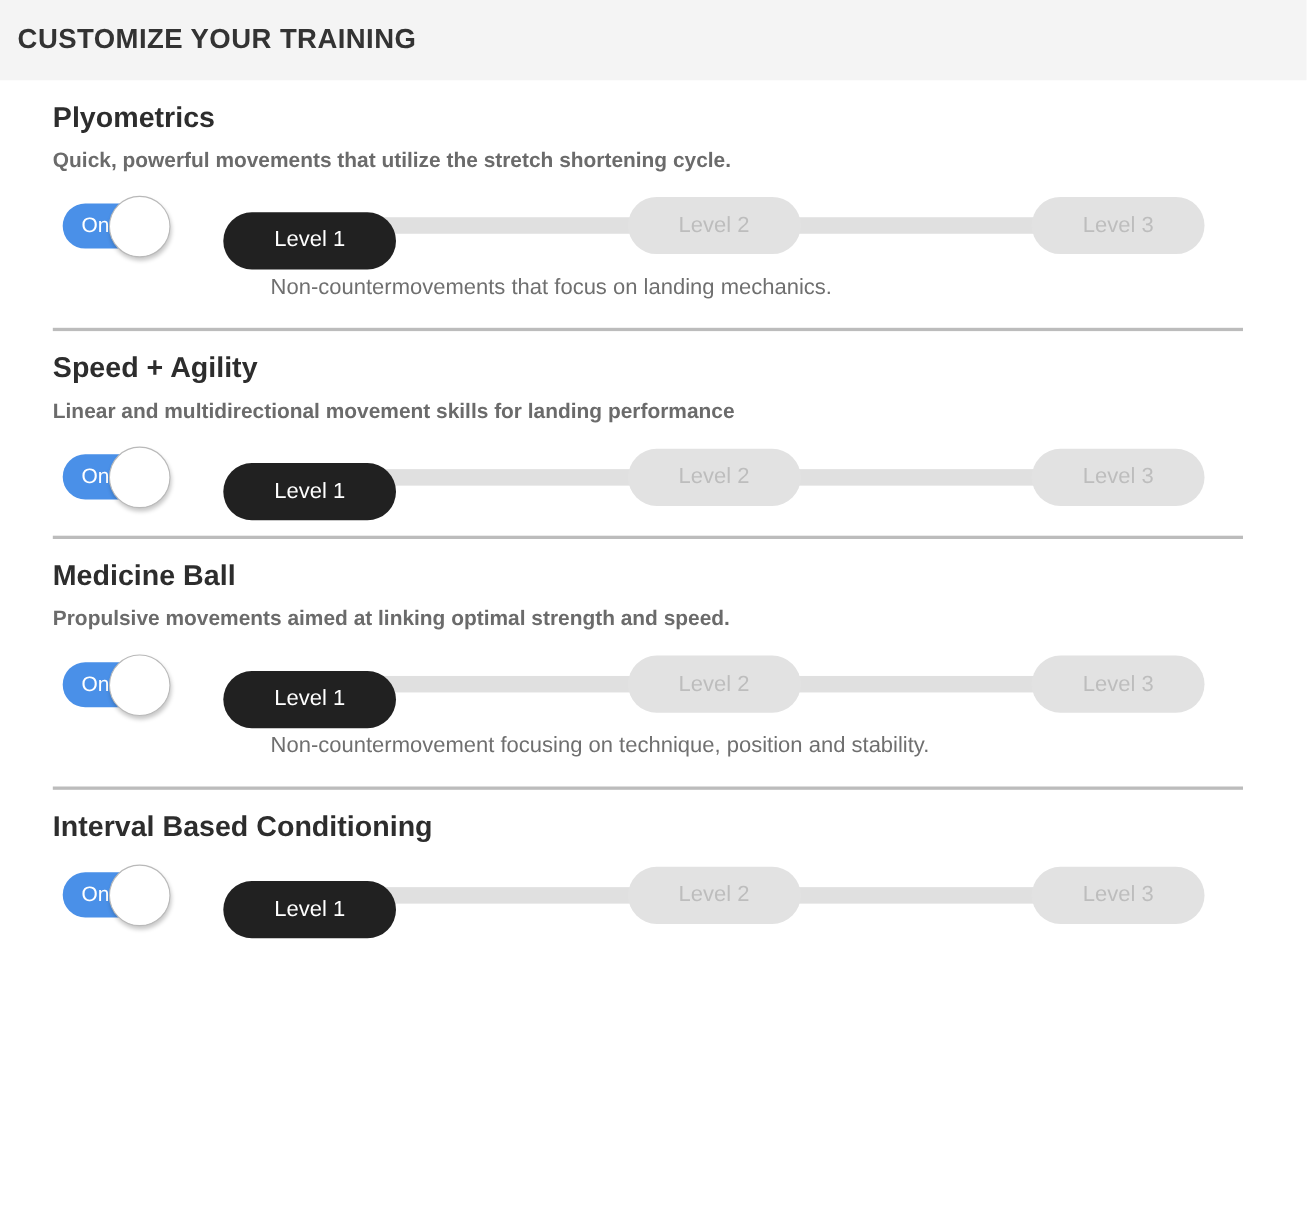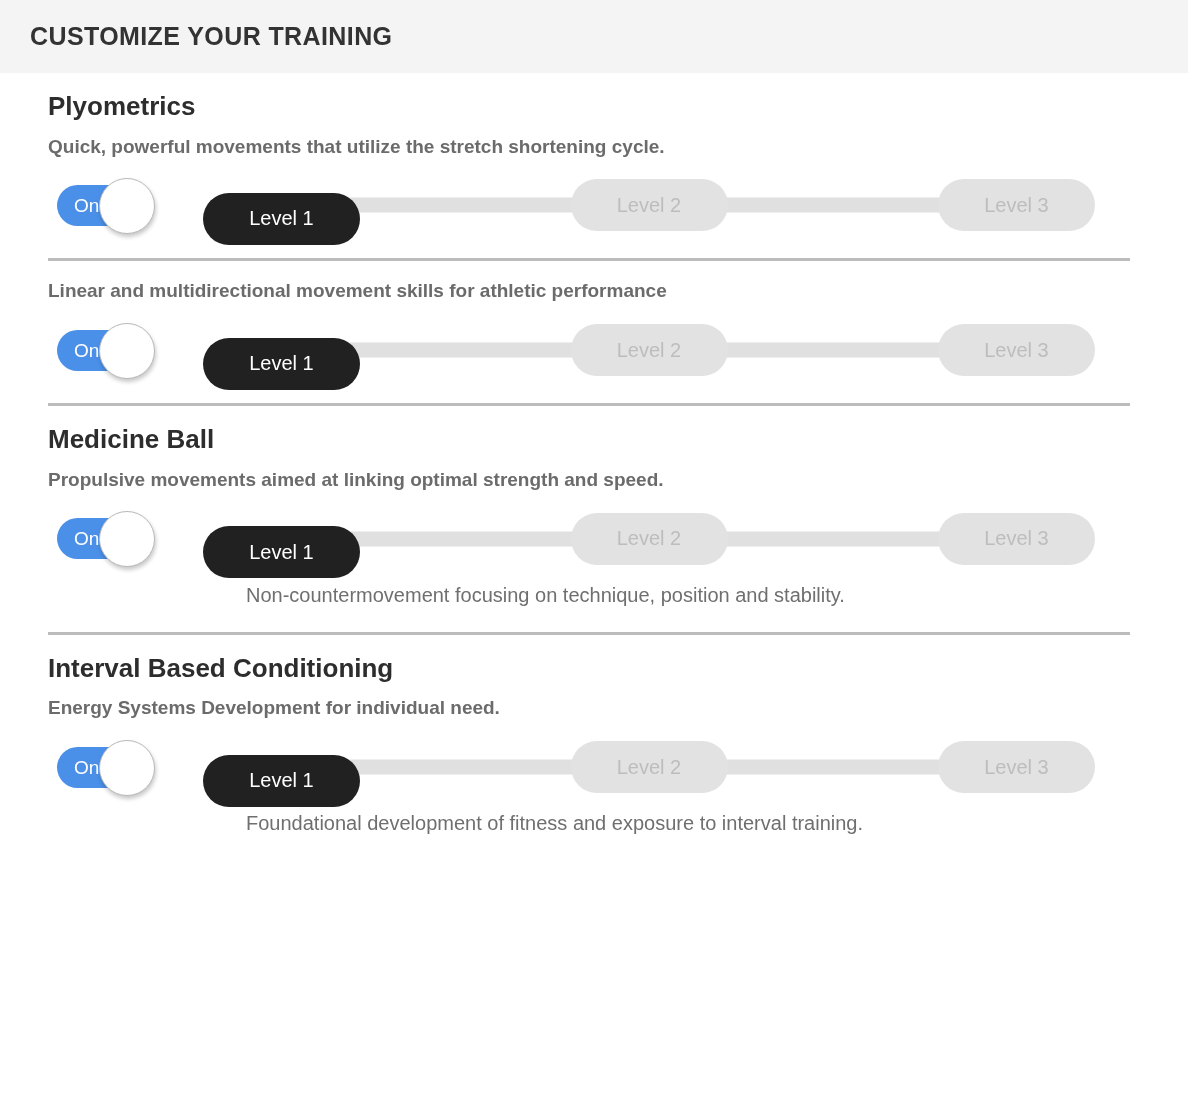--- a/index.html
+++ b/index.html
@@ -12,21 +12,21 @@
   }
 
   .page { width: 1188px; height: 1100px; position: relative; overflow: hidden; background:#fff; }
 
   
   .header {
     height: 73px;
     background: #f4f4f4;
     display: flex;
     align-items: center;
-    padding-left: 30px;
+    padding-left: 16px;
   }
   .header-title {
     font-size: 25px;
     font-weight: bold;
     letter-spacing: 0.4px;
     color: #333333;
   }
 
   
   .sections { padding: 0; }
@@ -176,26 +176,28 @@
             </div>
             <div class="levels">
               <div class="levels-track"></div>
               <div class="level-pill active">Level 1</div>
               <div class="level-spacer"></div>
               <div class="level-pill inactive">Level 2</div>
               <div class="level-spacer"></div>
               <div class="level-pill inactive">Level 3</div>
             </div>
           </div>
+          <div class="level-desc">Non-countermovements that focus on landing mechanics.</div>
         </div>
         <div class="divider"></div>
       </div>
       <div class="section">
         <div class="section-inner">
-          <div class="section-desc">Linear and multidirectional movement skills for athletic performance</div>
+          <div class="section-title">Speed + Agility</div>
+          <div class="section-desc">Linear and multidirectional movement skills for landing performance</div>
           <div class="control-row">
             <div class="toggle">
               <div class="toggle-track">
                 <span class="toggle-label">On</span>
               </div>
               <div class="toggle-knob"></div>
             </div>
             <div class="levels">
               <div class="levels-track"></div>
               <div class="level-pill active">Level 1</div>
@@ -228,35 +230,33 @@
               <div class="level-pill inactive">Level 3</div>
             </div>
           </div>
           <div class="level-desc">Non-countermovement focusing on technique, position and stability.</div>
         </div>
         <div class="divider"></div>
       </div>
       <div class="section">
         <div class="section-inner">
           <div class="section-title">Interval Based Conditioning</div>
-          <div class="section-desc">Energy Systems Development for individual need.</div>
-          <div class="control-row">
-            <div class="toggle">
-              <div class="toggle-track">
-                <span class="toggle-label">On</span>
-              </div>
-              <div class="toggle-knob"></div>
-            </div>
-            <div class="levels">
-              <div class="levels-track"></div>
-              <div class="level-pill active">Level 1</div>
-              <div class="level-spacer"></div>
-              <div class="level-pill inactive">Level 2</div>
-              <div class="level-spacer"></div>
-              <div class="level-pill inactive">Level 3</div>
-            </div>
-          </div>
-          <div class="level-desc">Foundational development of fitness and exposure to interval training.</div>
+          <div class="control-row">
+            <div class="toggle">
+              <div class="toggle-track">
+                <span class="toggle-label">On</span>
+              </div>
+              <div class="toggle-knob"></div>
+            </div>
+            <div class="levels">
+              <div class="levels-track"></div>
+              <div class="level-pill active">Level 1</div>
+              <div class="level-spacer"></div>
+              <div class="level-pill inactive">Level 2</div>
+              <div class="level-spacer"></div>
+              <div class="level-pill inactive">Level 3</div>
+            </div>
+          </div>
         </div>
       </div>
     </div>
 
 </div>
 
 </body></html>

